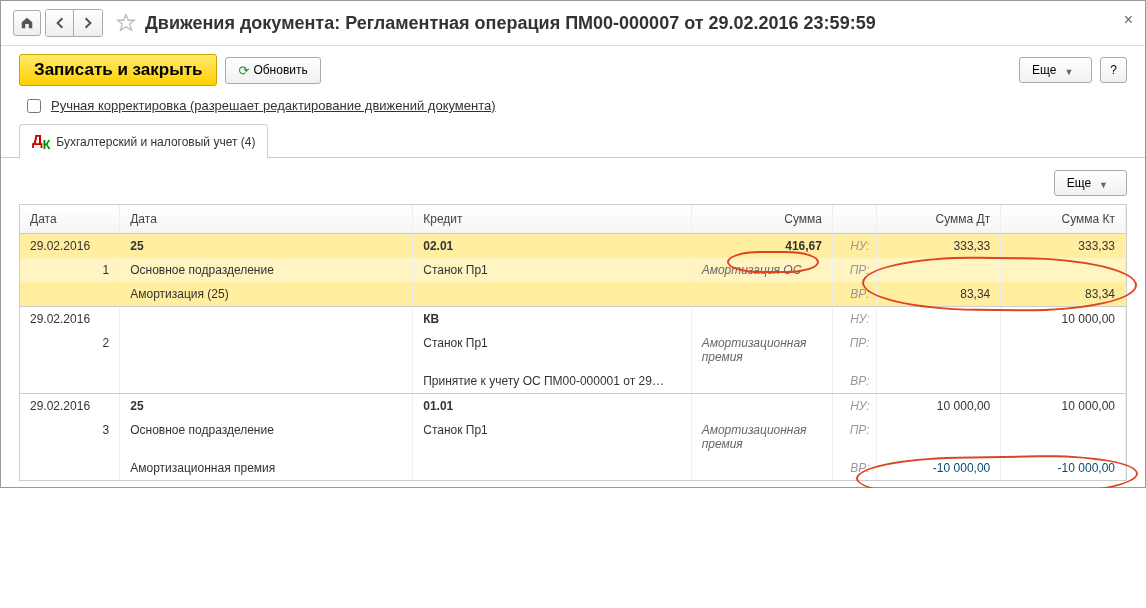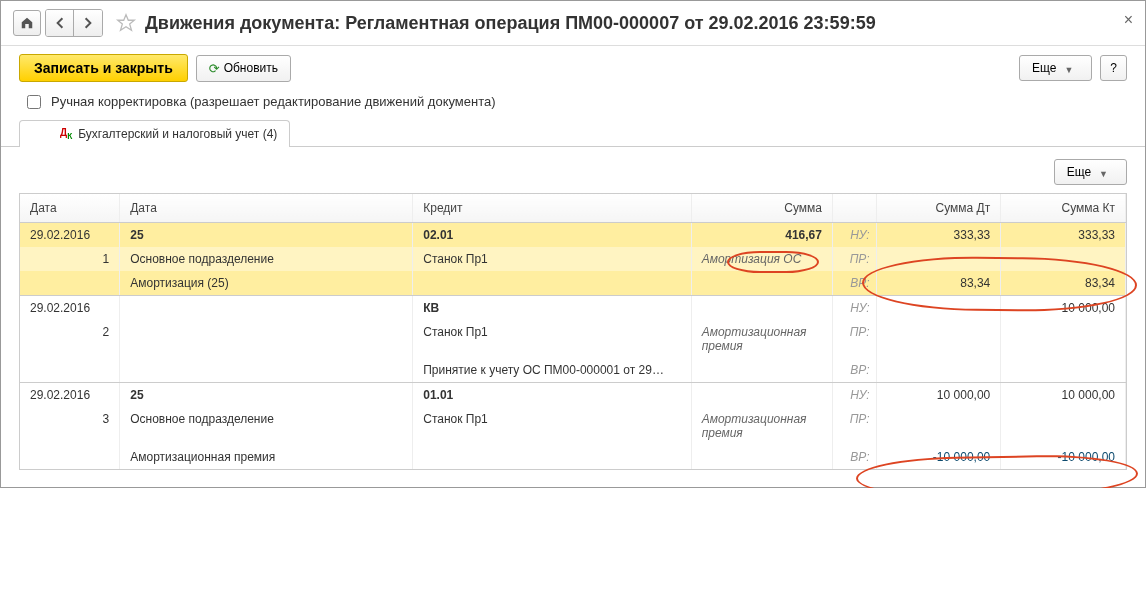--- a/index.html
+++ b/index.html
@@ -9,33 +9,33 @@
   .titlebar { display: flex; align-items: center; padding: 8px 12px; border-bottom: 1px solid #ddd; }
   .nav-btn { width: 28px; height: 26px; border: 1px solid #aaa; background: linear-gradient(#fff,#eee); border-radius: 3px; margin-right: 4px; display: flex; align-items: center; justify-content: center; cursor: pointer; }
   .nav-group { display: flex; border: 1px solid #aaa; border-radius: 3px; overflow: hidden; margin-right: 8px; }
   .nav-group .nav-btn { border: none; border-right: 1px solid #aaa; border-radius: 0; margin: 0; }
   .nav-group .nav-btn:last-child { border-right: none; }
   .star-icon { width: 22px; height: 22px; margin: 0 8px 0 4px; color: #bbb; }
   .title { font-size: 18px; font-weight: bold; color: #333; }
   .close-icon { position: absolute; right: 12px; top: 10px; cursor: pointer; font-size: 16px; color: #666; }
   
   .toolbar { display: flex; align-items: center; padding: 8px 18px; gap: 8px; }
-  .btn-primary { background: linear-gradient(#ffe96b,#ffd000); border: 1px solid #c9a800; border-radius: 3px; padding: 5px 14px; font-weight: bold; font-size: 14px; cursor: pointer; }
+  .btn-primary { background: linear-gradient(#ffe96b,#ffd000); border: 1px solid #c9a800; border-radius: 3px; padding: 5px 14px; font-weight: bold; font-size: 17px; cursor: pointer; }
   .btn { background: linear-gradient(#fff,#f1f1f1); border: 1px solid #aaa; border-radius: 3px; padding: 5px 12px; font-size: 12px; cursor: pointer; display: flex; align-items: center; gap: 4px; }
   .refresh-icon { color: #2a8a2a; font-size: 13px; }
   .spacer { flex: 1; }
   .btn-more { padding: 5px 18px 5px 12px; position: relative; align-items: flex-end; }
   .chev { font-size: 9px; color: #666; margin-left: 4px; }
   
-  .checkbox-row { display: flex; align-items: center; padding: 4px 26px 10px; gap: 10px; font-size: 13px; }
+  .checkbox-row { display: flex; align-items: center; padding: 4px 26px 10px; gap: 10px; font-size: 13px; text-decoration: underline; }
   .checkbox-row input { width: 14px; height: 14px; }
   
   .tabs { display: flex; padding: 0 18px; border-bottom: 1px solid #ccc; }
   .tab { border: 1px solid #ccc; border-bottom: none; border-radius: 4px 4px 0 0; padding: 6px 12px; background: #fff; position: relative; top: 1px; display: flex; align-items: center; gap: 6px; }
-  .tab-icon { color: #c00; font-size: 10px; font-weight: bold; margin-left: 28px; }
+  .tab-icon { color: #c00; font-size: 15px; font-weight: bold; }
   .tab-icon sub { color: #080; }
   
   .content { padding: 12px 18px; }
   .more-row { display: flex; justify-content: flex-end; margin-bottom: 8px; }
   
   .table-wrap { border: 1px solid #ccc; border-radius: 0; overflow: hidden; }
   table { width: 100%; border-collapse: collapse; font-size: 12px; }
   th { text-align: left; padding: 7px 10px; border-bottom: 1px solid #ccc; border-right: 1px solid #eee; font-weight: normal; background: linear-gradient(#fff,#f5f5f5); color: #444; }
   th.num, td.num { text-align: right; }
   td { padding: 5px 10px; border-right: 1px solid #eee; vertical-align: top; }

